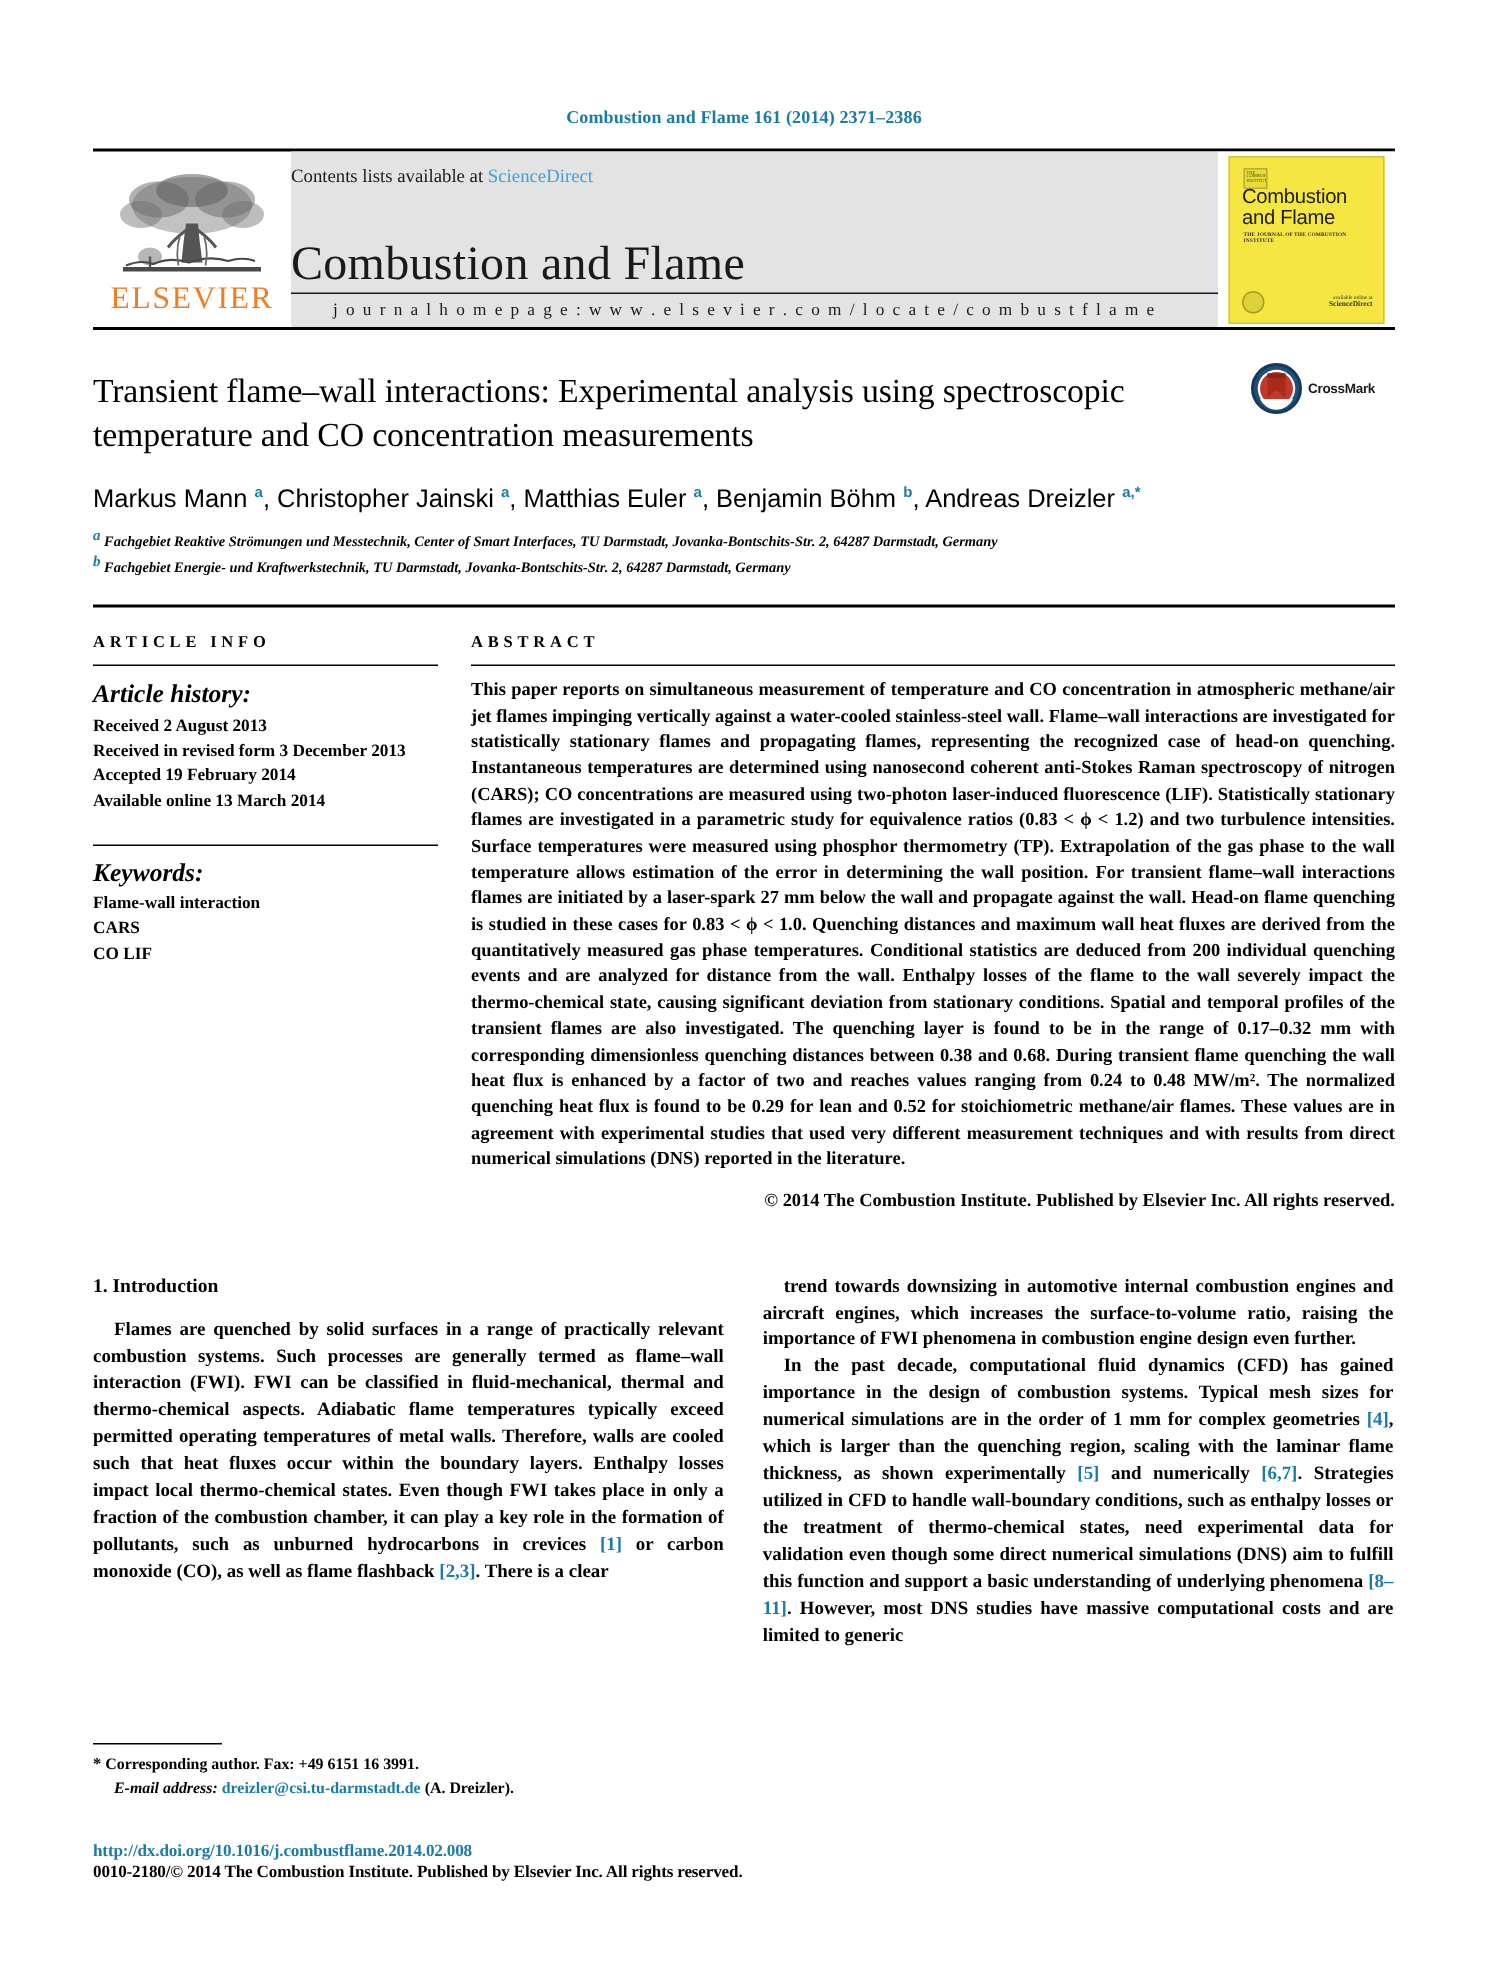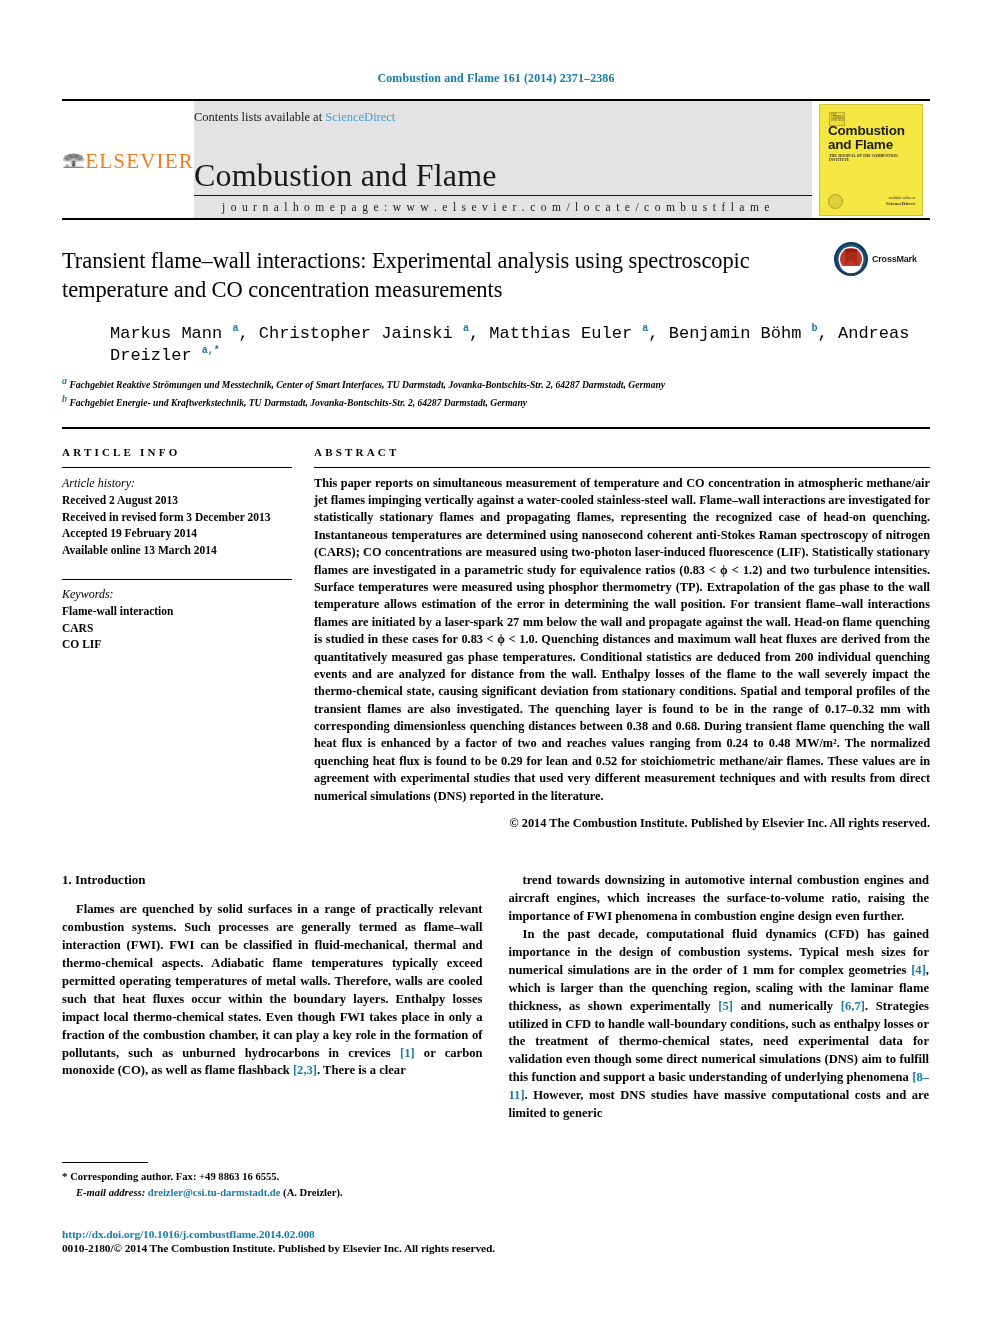--- a/index.html
+++ b/index.html
@@ -44,21 +44,21 @@
   }
   .masthead-inner {
     display: flex;
     height: 100%;
     align-items: stretch;
   }
   .elsevier-logo {
     width: 132px;
     flex: 0 0 132px;
     display: flex;
-    flex-direction: row;
+    flex-direction: column;
     align-items: center;
     justify-content: center;
     padding-top: 2px;
   }
   .tree-svg { display:block; }
   .elsevier-word {
     font-family: "Liberation Serif", serif;
     font-size: 21px;
     color: #F07D22;
     letter-spacing: 1.2px;
@@ -127,21 +127,21 @@
     line-height: 2.6px;
     padding: 1px;
     box-sizing: border-box;
     overflow: hidden;
   }
   .cover-title {
     position: absolute;
     top: 19px; left: 8px; right: 4px;
     font-family: "Liberation Sans", sans-serif;
     font-size: 13.5px;
-    font-weight: bold;
+    font-weight: normal;
     color: #1c1c1c;
     line-height: 1.06;
     letter-spacing: -0.2px;
   }
   .cover-sub {
     position: absolute;
     top: 49px; left: 9px; right: 8px;
     font-size: 3.6px;
     font-weight: bold;
     color: #2a2a2a;
@@ -189,25 +189,24 @@
     gap: 4px;
   }
   .crossmark-label {
     font-family: "Liberation Sans", sans-serif;
     font-size: 9px;
     font-weight: bold;
     color: #1a1a1a;
     letter-spacing: -0.2px;
   }
   .authors {
-    font-family: Liberation Mono, monospace;
+    font-family: Liberation Sans, sans-serif;
     font-size: 17px;
     margin-top: 17px;
     line-height: 1.3;
-    margin-left: 48px;
   }
   .authors sup, .aff sup {
     color: #1a7aa8;
     font-size: 10px;
     font-weight: bold;
   }
   .authors .star { color: #1a7aa8; }
   .aff {
     font-family: "Liberation Serif", serif;
     font-style: italic;
@@ -244,22 +243,22 @@
     font-weight: bold;
     letter-spacing: 3.2px;
     margin-bottom: 9px;
   }
   .thin-rule {
     border-top: 1.1px solid #000;
     margin-bottom: 7px;
   }
   .info-label {
     font-style: italic;
-    font-weight: normal;
-    font-size: 12px;
+    font-weight: bold;
+    font-size: 17px;
     line-height: 1.45;
   }
   .info-line {
     font-size: 11.5px;
     line-height: 1.45;
     font-weight: bold;
   }
   .info-gap { height: 17px; }
   .kw-rule {
     border-top: 1.1px solid #000;
@@ -464,21 +463,21 @@
     <div class="bcol">
       <p class="body-p">trend towards downsizing in automotive internal combustion engines and aircraft engines, which increases the surface-to-volume ratio, raising the importance of FWI phenomena in combustion engine design even further.</p>
       <p class="body-p">In the past decade, computational fluid dynamics (CFD) has gained importance in the design of combustion systems. Typical mesh sizes for numerical simulations are in the order of 1 mm for complex geometries <span class="ref">[4]</span>, which is larger than the quenching region, scaling with the laminar flame thickness, as shown experimentally <span class="ref">[5]</span> and numerically <span class="ref">[6,7]</span>. Strategies utilized in CFD to handle wall-boundary conditions, such as enthalpy losses or the treatment of thermo-chemical states, need experimental data for validation even though some direct numerical simulations (DNS) aim to fulfill this function and support a basic understanding of underlying phenomena <span class="ref">[8–11]</span>. However, most DNS studies have massive computational costs and are limited to generic</p>
     </div>
   </div>
 
   <div class="footnote-area">
     <div class="fn-rule"></div>
     <div class="fn-line">
       <span class="star">*</span>
-      <span>Corresponding author. Fax: +49 8863 16 6555.</span>
+      <span>Corresponding author. Fax: +49 6151 16 3991.</span>
     </div>
     <div class="fn-line" style="padding-left:14px;">
       <span class="fn-italic">E-mail address:</span>
       <span class="link">dreizler@csi.tu-darmstadt.de</span>
       <span>(A. Dreizler).</span>
     </div>
   </div>
 
   <div class="bottom-meta">
     <div class="doi">http://dx.doi.org/10.1016/j.combustflame.2014.02.008</div>

